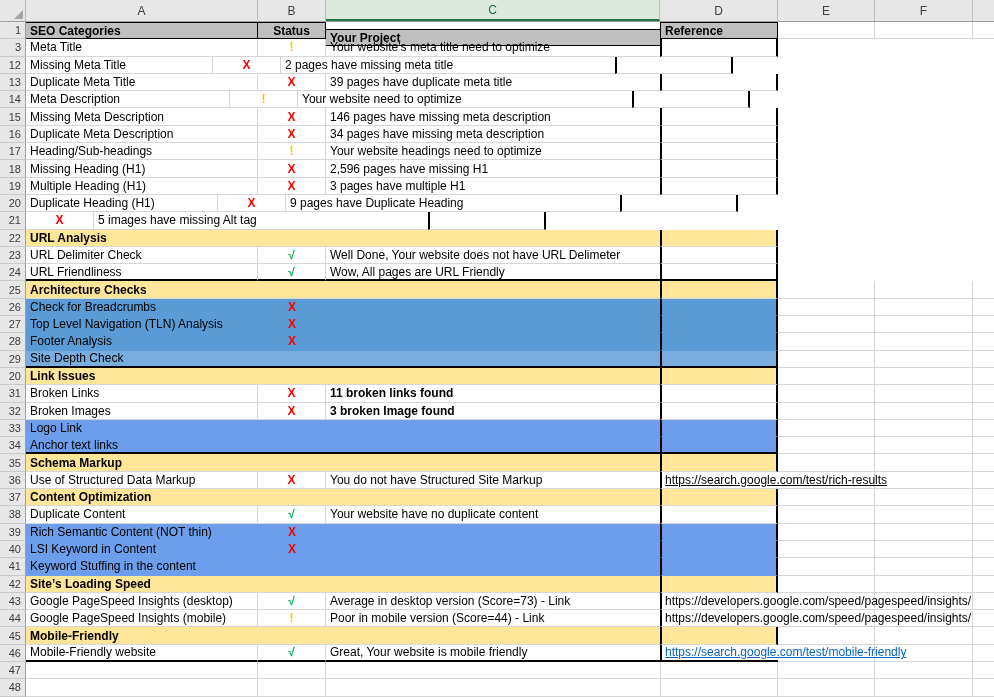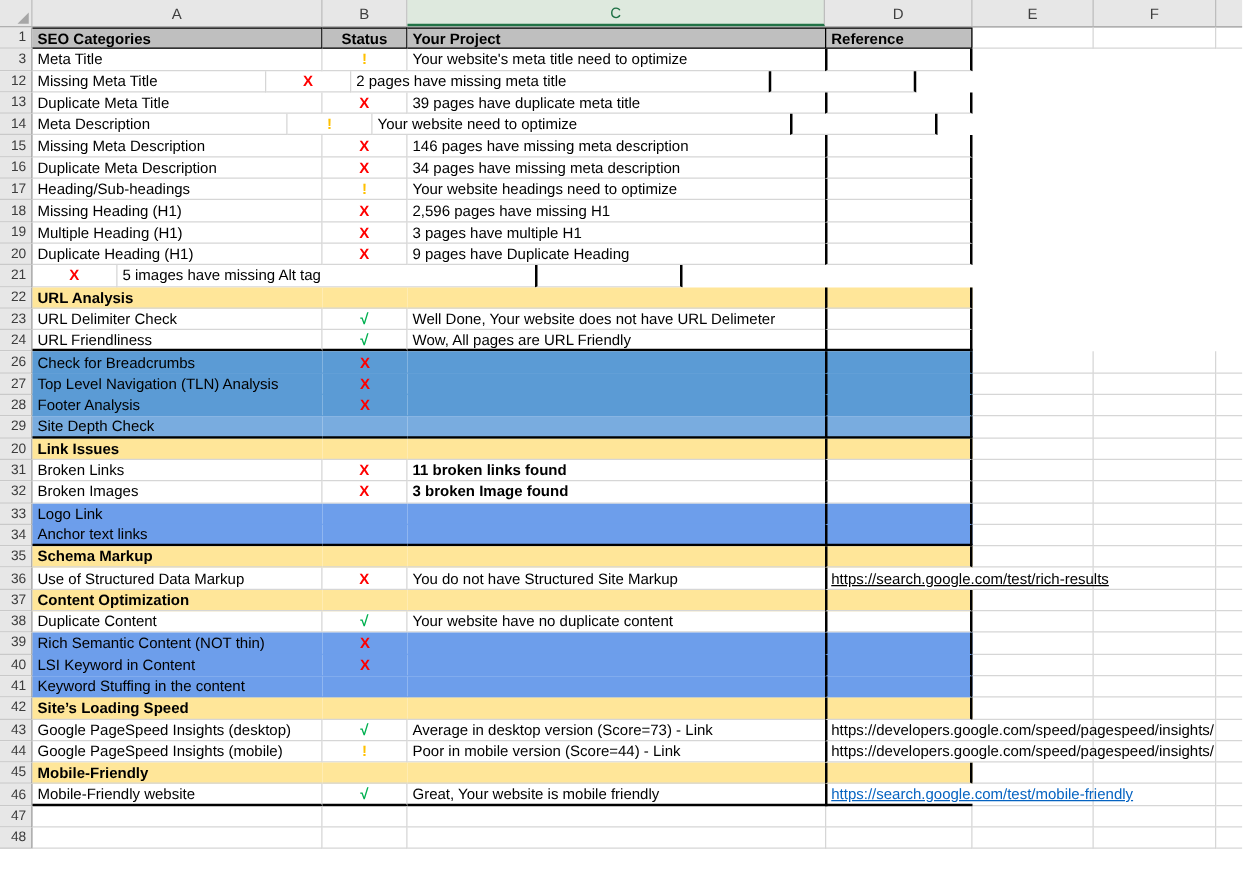--- a/index.html
+++ b/index.html
@@ -52,21 +52,21 @@
       <div class="ch" style="width: 118px;">D</div>
       <div class="ch" style="width: 97px;">E</div>
       <div class="ch" style="width: 98px;">F</div>
       <div class="ch fillr"></div>
     </div>
   <div>
       <div class="row">
         <div class="gut">1</div>
         <div class="cell pl b" style="width: 232px; border-bottom: 1px solid rgb(0, 0, 0); border-right: 1px solid rgb(0, 0, 0); background: rgb(191, 191, 191); border-top: 1px solid rgb(0, 0, 0);">SEO Categories</div>
         <div class="cell cb b" style="width: 68px; border-bottom: 1px solid rgb(0, 0, 0); border-right: 1px solid rgb(0, 0, 0); background: rgb(191, 191, 191); border-top: 1px solid rgb(0, 0, 0);">Status</div>
-        <div class="cell pl b" style="width: 334px; border-bottom: 1px solid rgb(0, 0, 0); background: rgb(191, 191, 191); border-top: 1px solid rgb(0, 0, 0);">Your Project</div>
+        <div class="cell pl b" style="width: 334px; border-bottom: 1px solid rgb(0, 0, 0); background: rgb(191, 191, 191); border-top: 1px solid rgb(0, 0, 0); margin-top: 7px;">Your Project</div>
         <div class="cell cd b pl" style="width: 118px; border-width: 1px; border-style: solid; border-color: rgb(0, 0, 0); background: rgb(191, 191, 191);">Reference</div>
         <div class="cell" style="width: 97px; border-bottom: 1px solid rgb(214, 214, 214); border-right: 1px solid rgb(214, 214, 214);"></div>
         <div class="cell" style="width: 98px; border-bottom: 1px solid rgb(214, 214, 214); border-right: 1px solid rgb(214, 214, 214);"></div>
         <div class="cell" style="flex: 1 1 0%; border-bottom: 1px solid rgb(214, 214, 214);"></div>
       </div>
       <div class="row">
         <div class="gut">3</div>
         <div class="cell pl" style="width: 232px; border-bottom: 1px solid rgb(214, 214, 214); border-right: 1px solid rgb(214, 214, 214);">Meta Title</div>
         <div class="cell cb" style="width: 68px; border-bottom: 1px solid rgb(214, 214, 214); border-right: 1px solid rgb(214, 214, 214);">
           <span class="st" style="color: rgb(255, 192, 0);">!</span>
@@ -168,21 +168,21 @@
           <span class="st" style="color: rgb(255, 0, 0);">X</span>
         </div>
         <div class="cell pl" style="width: 334px; border-bottom: 1px solid rgb(214, 214, 214);">3 pages have multiple H1</div>
         <div class="cell cd" style="width: 118px; border-bottom: 1px solid rgb(214, 214, 214); border-left: 2px solid rgb(0, 0, 0); border-right: 2px solid rgb(0, 0, 0);"></div>
         <div class="cell" style="width: 97px;"></div>
         <div class="cell" style="width: 98px;"></div>
         <div class="cell" style="flex: 1 1 0%;"></div>
       </div>
       <div class="row">
         <div class="gut">20</div>
-        <div class="cell pl" style="width: 232px; border-bottom: 1px solid rgb(214, 214, 214); border-right: 1px solid rgb(214, 214, 214);">Duplicate Heading (H1)</div>
+        <div class="cell pl" style="width: 192px; border-bottom: 1px solid rgb(214, 214, 214); border-right: 1px solid rgb(214, 214, 214);">Duplicate Heading (H1)</div>
         <div class="cell cb" style="width: 68px; border-bottom: 1px solid rgb(214, 214, 214); border-right: 1px solid rgb(214, 214, 214);">
           <span class="st" style="color: rgb(255, 0, 0);">X</span>
         </div>
         <div class="cell pl" style="width: 334px; border-bottom: 1px solid rgb(214, 214, 214);">9 pages have Duplicate Heading</div>
         <div class="cell cd" style="width: 118px; border-bottom: 1px solid rgb(214, 214, 214); border-left: 2px solid rgb(0, 0, 0); border-right: 2px solid rgb(0, 0, 0);"></div>
         <div class="cell" style="width: 97px;"></div>
         <div class="cell" style="width: 98px;"></div>
         <div class="cell" style="flex: 1 1 0%;"></div>
       </div>
       <div class="row">
@@ -222,20 +222,30 @@
         <div class="gut">24</div>
         <div class="cell pl" style="width: 232px; border-bottom: 2px solid rgb(0, 0, 0); border-right: 1px solid rgb(214, 214, 214);">URL Friendliness</div>
         <div class="cell cb" style="width: 68px; border-bottom: 2px solid rgb(0, 0, 0); border-right: 1px solid rgb(214, 214, 214);">
           <span class="st" style="color: rgb(0, 176, 80);">√</span>
         </div>
         <div class="cell pl" style="width: 334px; border-bottom: 2px solid rgb(0, 0, 0);">Wow, All pages are URL Friendly</div>
         <div class="cell cd" style="width: 118px; border-bottom: 2px solid rgb(0, 0, 0); border-left: 2px solid rgb(0, 0, 0); border-right: 2px solid rgb(0, 0, 0);"></div>
         <div class="cell" style="width: 97px;"></div>
         <div class="cell" style="width: 98px;"></div>
         <div class="cell" style="flex: 1 1 0%;"></div>
+      </div>
+      <div class="row">
+        <div class="gut">25</div>
+        <div class="cell pl b" style="width: 232px; border-bottom: 1px solid rgb(214, 214, 214); border-right: none; background: rgb(255, 230, 153);">Architecture Checks</div>
+        <div class="cell cb" style="width: 68px; border-bottom: 1px solid rgb(214, 214, 214); border-right: none; background: rgb(255, 230, 153);"></div>
+        <div class="cell pl" style="width: 334px; border-bottom: 1px solid rgb(214, 214, 214); background: rgb(255, 230, 153);"></div>
+        <div class="cell cd" style="width: 118px; border-bottom: 1px solid rgb(214, 214, 214); border-left: 2px solid rgb(0, 0, 0); border-right: 2px solid rgb(0, 0, 0); background: rgb(255, 230, 153);"></div>
+        <div class="cell" style="width: 97px; border-bottom: 1px solid rgb(214, 214, 214); border-right: 1px solid rgb(214, 214, 214);"></div>
+        <div class="cell" style="width: 98px; border-bottom: 1px solid rgb(214, 214, 214); border-right: 1px solid rgb(214, 214, 214);"></div>
+        <div class="cell" style="flex: 1 1 0%; border-bottom: 1px solid rgb(214, 214, 214);"></div>
       </div>
       <div class="row">
         <div class="gut">26</div>
         <div class="cell pl" style="width: 232px; border-bottom: 1px solid rgb(91, 155, 213); border-right: none; background: rgb(91, 155, 213);">Check for Breadcrumbs</div>
         <div class="cell cb" style="width: 68px; border-bottom: 1px solid rgb(91, 155, 213); border-right: none; background: rgb(91, 155, 213);">
           <span class="st" style="color: rgb(255, 0, 0);">X</span>
         </div>
         <div class="cell pl" style="width: 334px; border-bottom: 1px solid rgb(91, 155, 213); background: rgb(91, 155, 213);"></div>
         <div class="cell cd" style="width: 118px; border-bottom: 1px solid rgb(91, 155, 213); border-left: 2px solid rgb(0, 0, 0); border-right: 2px solid rgb(0, 0, 0); background: rgb(91, 155, 213);"></div>
         <div class="cell" style="width: 97px; border-bottom: 1px solid rgb(214, 214, 214); border-right: 1px solid rgb(214, 214, 214);"></div>

